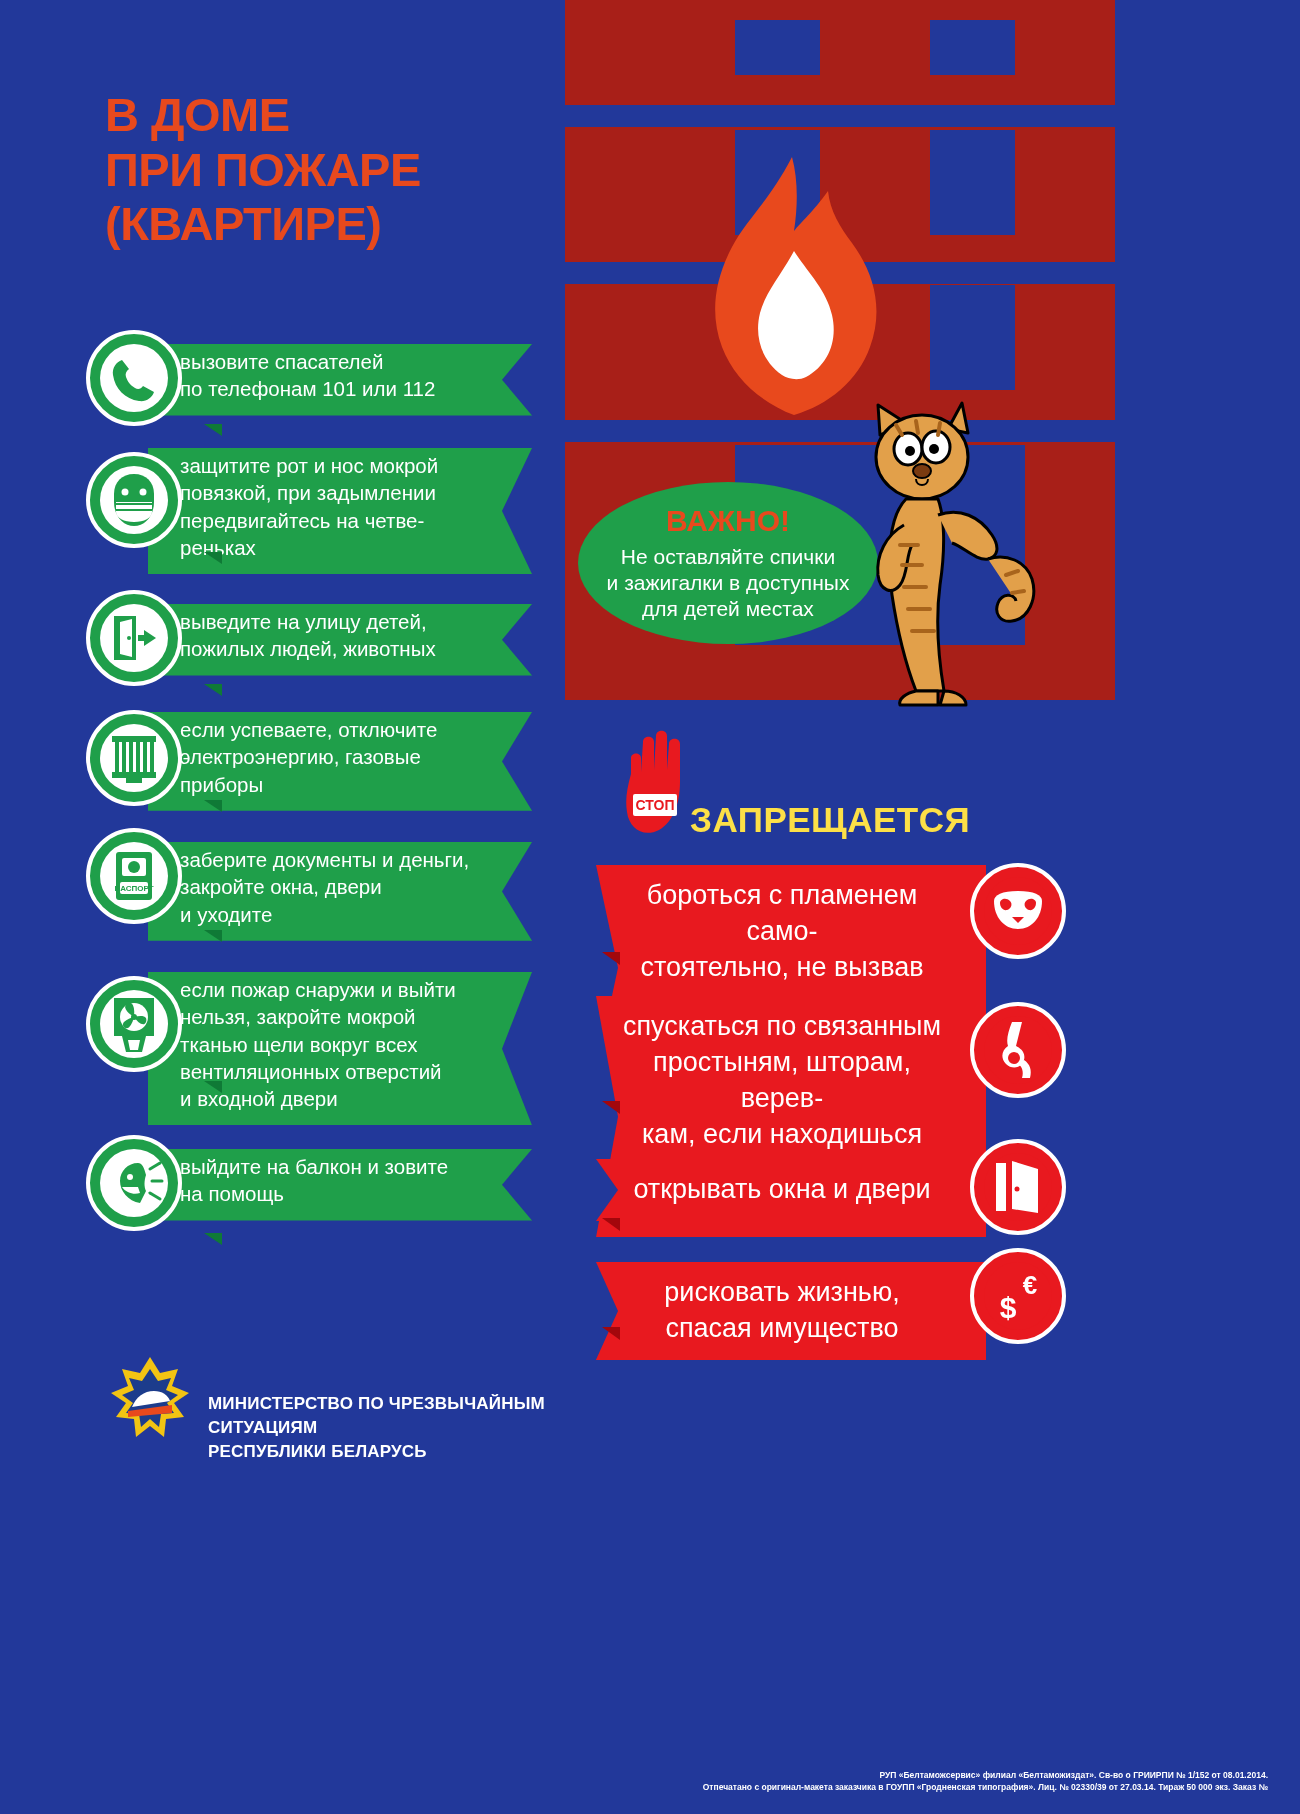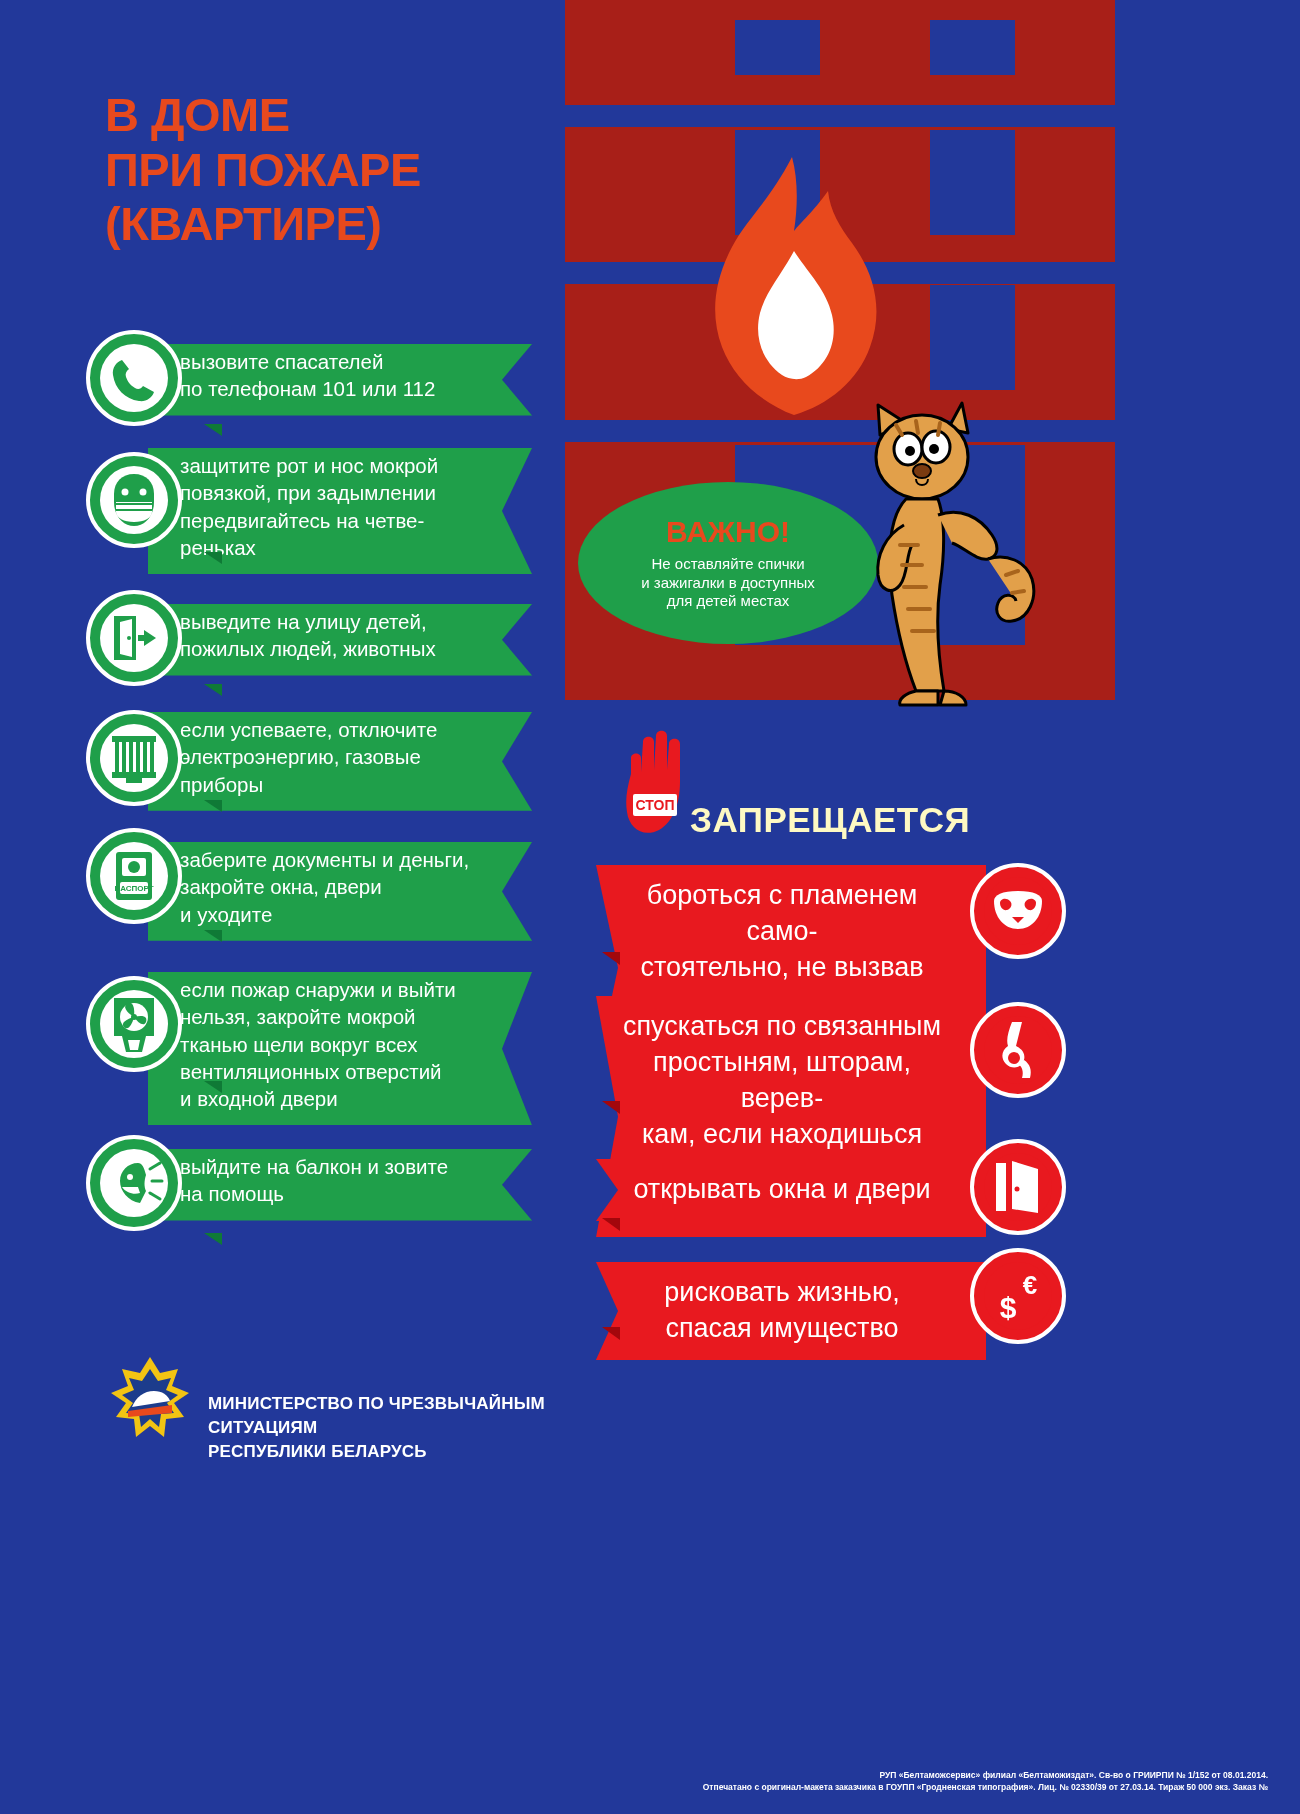--- a/index.html
+++ b/index.html
@@ -109,37 +109,37 @@
     z-index: 6;
   }
   .important .imp-title {
     color: #e8491d;
     font-size: 30px;
     font-weight: bold;
     margin-bottom: 6px;
   }
   .important .imp-text {
     color: #ffffff;
-    font-size: 15px;
+    font-size: 21px;
     line-height: 1.25;
     padding: 0 14px;
   }
 
   
   .cat { position: absolute; left: 820px; top: 395px; z-index: 7; }
 
   
   .flame { position: absolute; left: 688px; top: 155px; z-index: 3; }
 
   
   .forbid-hand { position: absolute; left: 613px; top: 724px; z-index: 6; }
   .forbid-title {
     position: absolute;
     left: 690px; top: 800px;
-    color: #fef9c3;
+    color: #fde047;
     font-size: 35px;
     font-weight: bold;
     letter-spacing: 0.5px;
   }
 
   
   .forbids {
     position: absolute;
     left: 596px; top: 855px;
     width: 470px;

